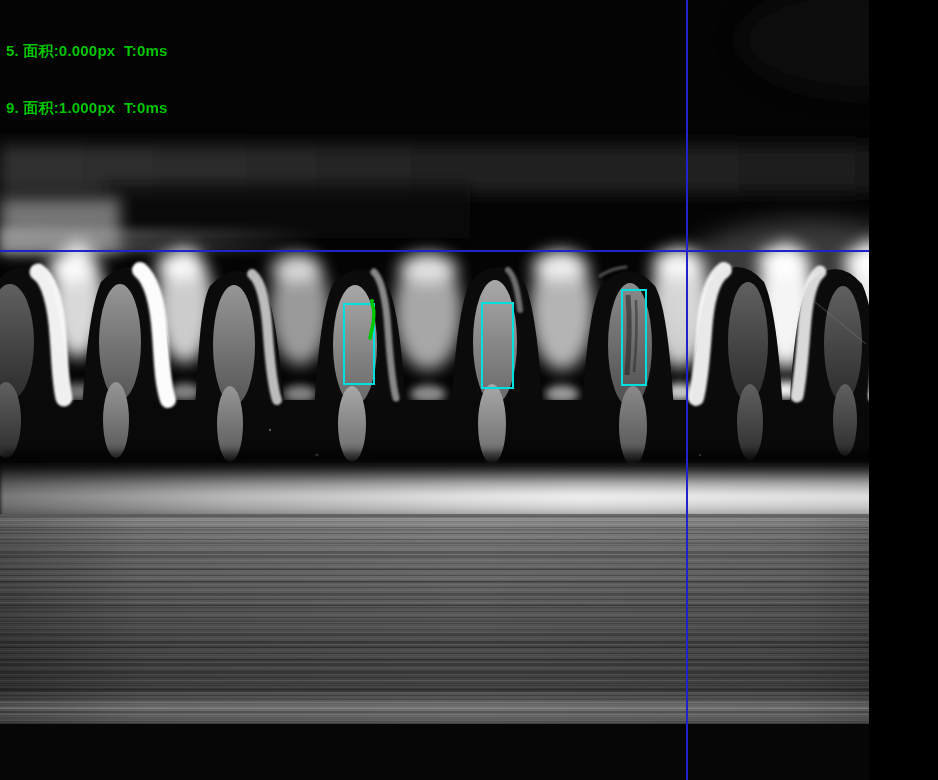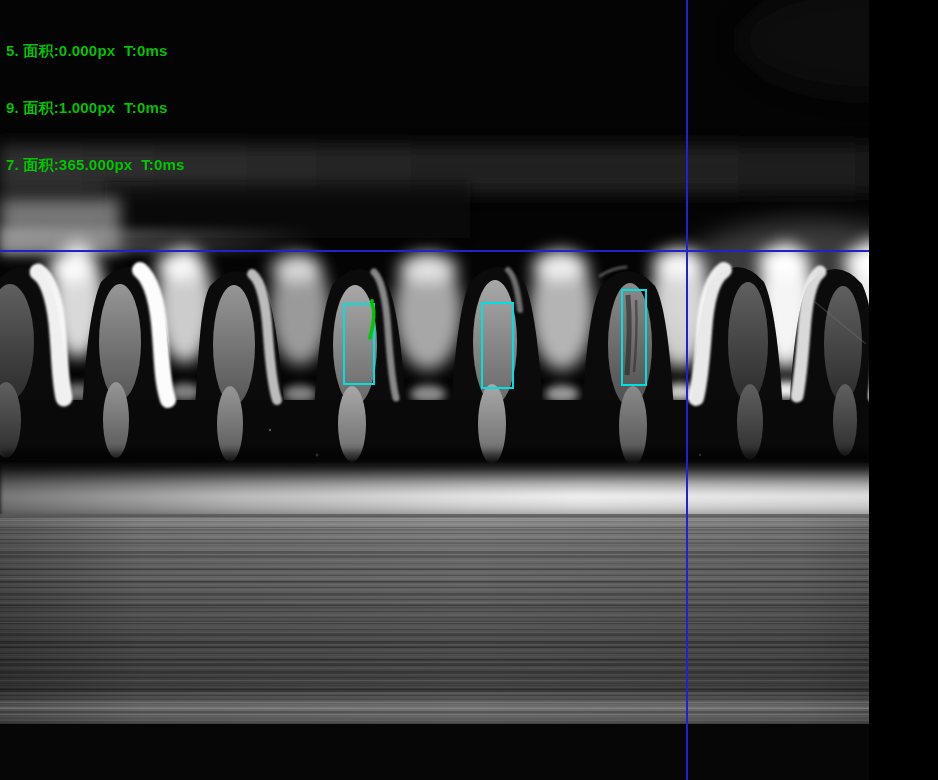--- a/index.html
+++ b/index.html
@@ -264,16 +264,15 @@
   <div class="roi roi-3"></div>
 
   <svg class="defect" width="18" height="48" viewBox="0 0 18 48">
     <circle cx="10" cy="5" r="2" fill="#00c800"></circle>
     <path d="M10,8 C13,13 12,21 11,28 C10,34 9,38 8,42" stroke="#00c800" stroke-width="3.5" fill="none" stroke-linecap="round"></path>
   </svg>
 
   <div class="readout">
     <div>5. 面积:0.000px  T:0ms</div>
     <div>9. 面积:1.000px  T:0ms</div>
-    <div>7. 面积:365.000px  T:0ms</div>
   </div>
 
 </div>
 
 </body></html>

